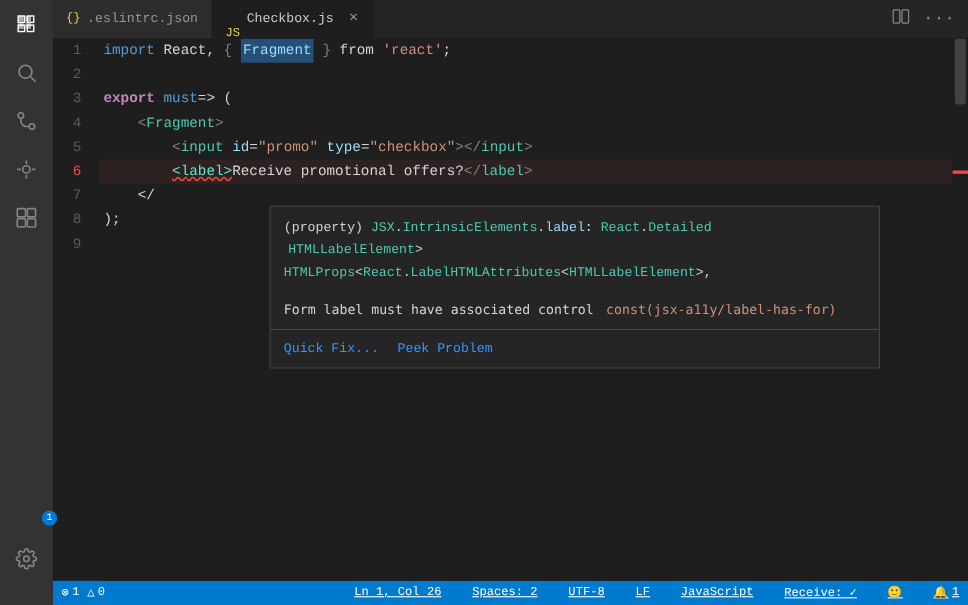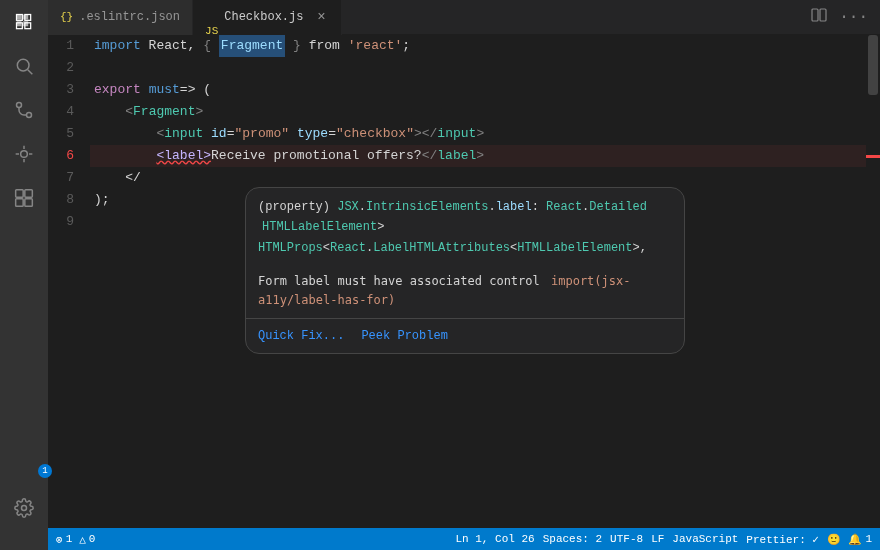--- a/index.html
+++ b/index.html
@@ -148,38 +148,38 @@
     }
     .code-line {
       height: 22px;
       display: flex;
       white-space: pre;
       padding-left: 4px;
     }
 
     
     .kw { color: #569cd6; }
-    .kw2 { color: #c586c0; }
+    .kw2 { color: #c586c0; font-weight: bold; }
     .str { color: #ce9178; }
     .tag { color: #4ec9b0; }
     .attr { color: #9cdcfe; }
     .attr-val { color: #ce9178; }
     .punct { color: #808080; }
     .op { color: #d4d4d4; }
     .plain { color: #d4d4d4; }
 
     
     .hover-box {
       position: absolute;
       top: 152px;
       left: 155px;
-      width: 440px;
+      width: 555px;
       background: #252526;
       border: 1px solid #454545;
-      border-radius: 14px;
+      border-radius: 1px;
       z-index: 100;
       font-size: 12px;
       color: #d4d4d4;
     }
     .hover-content {
       padding: 10px 12px 8px 12px;
     }
     .hover-property {
       color: #d4d4d4;
       line-height: 1.6;
@@ -222,21 +222,22 @@
     .status-left {
       display: flex;
       align-items: center;
       gap: 10px;
       margin-left: 48px;
     }
     .status-right {
       margin-left: auto;
       display: flex;
       align-items: center;
-      gap: 8px;
+      gap: 28px;
+      text-decoration: underline;
     }
     .status-item {
       display: flex;
       align-items: center;
       gap: 3px;
       white-space: nowrap;
     }
 
     
     .editor-scrollbar {
@@ -370,21 +371,21 @@
 
       <div class="code-line">
         <span class="plain">    </span><span class="punct">&lt;</span><span class="tag">Fragment</span><span class="punct">&gt;</span>
       </div>
 
       <div class="code-line">
         <span class="plain">        </span><span class="punct">&lt;</span><span class="tag">input</span><span class="plain"> </span><span class="attr">id</span><span class="plain">=</span><span class="attr-val">"promo"</span><span class="plain"> </span><span class="attr">type</span><span class="plain">=</span><span class="attr-val">"checkbox"</span><span class="punct">&gt;&lt;/</span><span class="tag">input</span><span class="punct">&gt;</span>
       </div>
 
       <div class="code-line" style="background:rgba(244,71,71,0.08);">
-        <span class="plain">        </span><span style="color:#c4b5fd; text-decoration:underline; text-decoration-style:wavy; text-decoration-color:#f44747;">&lt;label&gt;</span><span class="plain">Receive promotional offers?</span><span class="punct">&lt;/</span><span class="tag">label</span><span class="punct">&gt;</span>
+        <span class="plain">        </span><span style="color:#5eead4; text-decoration:underline; text-decoration-style:wavy; text-decoration-color:#f44747;">&lt;label&gt;</span><span class="plain">Receive promotional offers?</span><span class="punct">&lt;/</span><span class="tag">label</span><span class="punct">&gt;</span>
       </div>
 
       <div class="code-line">
         <span class="plain">    &lt;/</span>
       </div>
 
       <div class="code-line">
         <span class="plain">);</span>
       </div>
 
@@ -397,21 +398,21 @@
           </div>
           <div style="color:#d4d4d4; font-size:12px; line-height:1.7;">
             <span style="margin-left:4px;"></span><span style="color:#4ec9b0;">HTMLLabelElement</span><span>&gt;</span>
           </div>
           <div style="color:#d4d4d4; font-size:12px; line-height:1.7;">
             <span style="color:#4ec9b0;">HTMLProps</span><span>&lt;</span><span style="color:#4ec9b0;">React</span><span>.</span><span style="color:#4ec9b0;">LabelHTMLAttributes</span><span>&lt;</span><span style="color:#4ec9b0;">HTMLLabelElement</span><span>&gt;,</span>
           </div>
           <div style="height:8px;"></div>
           <div class="hover-error">
             <span>Form label must have associated control</span>
-            <span style="color:#ce9178; margin-left:4px;">import(jsx-a11y/label-has-for)</span>
+            <span style="color:#ce9178; margin-left:4px;">const(jsx-a11y/label-has-for)</span>
           </div>
         </div>
         <div class="hover-divider"></div>
         <div class="hover-actions">
           <span class="hover-action">Quick Fix...</span>
           <span class="hover-action">Peek Problem</span>
         </div>
       </div>
     </div>
 
@@ -442,21 +443,21 @@
       <div class="status-item">
         <span>UTF-8</span>
       </div>
       <div class="status-item">
         <span>LF</span>
       </div>
       <div class="status-item">
         <span>JavaScript</span>
       </div>
       <div class="status-item">
-        <span>Prettier: ✓</span>
+        <span>Receive: ✓</span>
       </div>
       <div class="status-item">
         <span>🙂</span>
       </div>
       <div class="status-item">
         <span>🔔</span>
         <span>1</span>
       </div>
     </div>
   </div>

